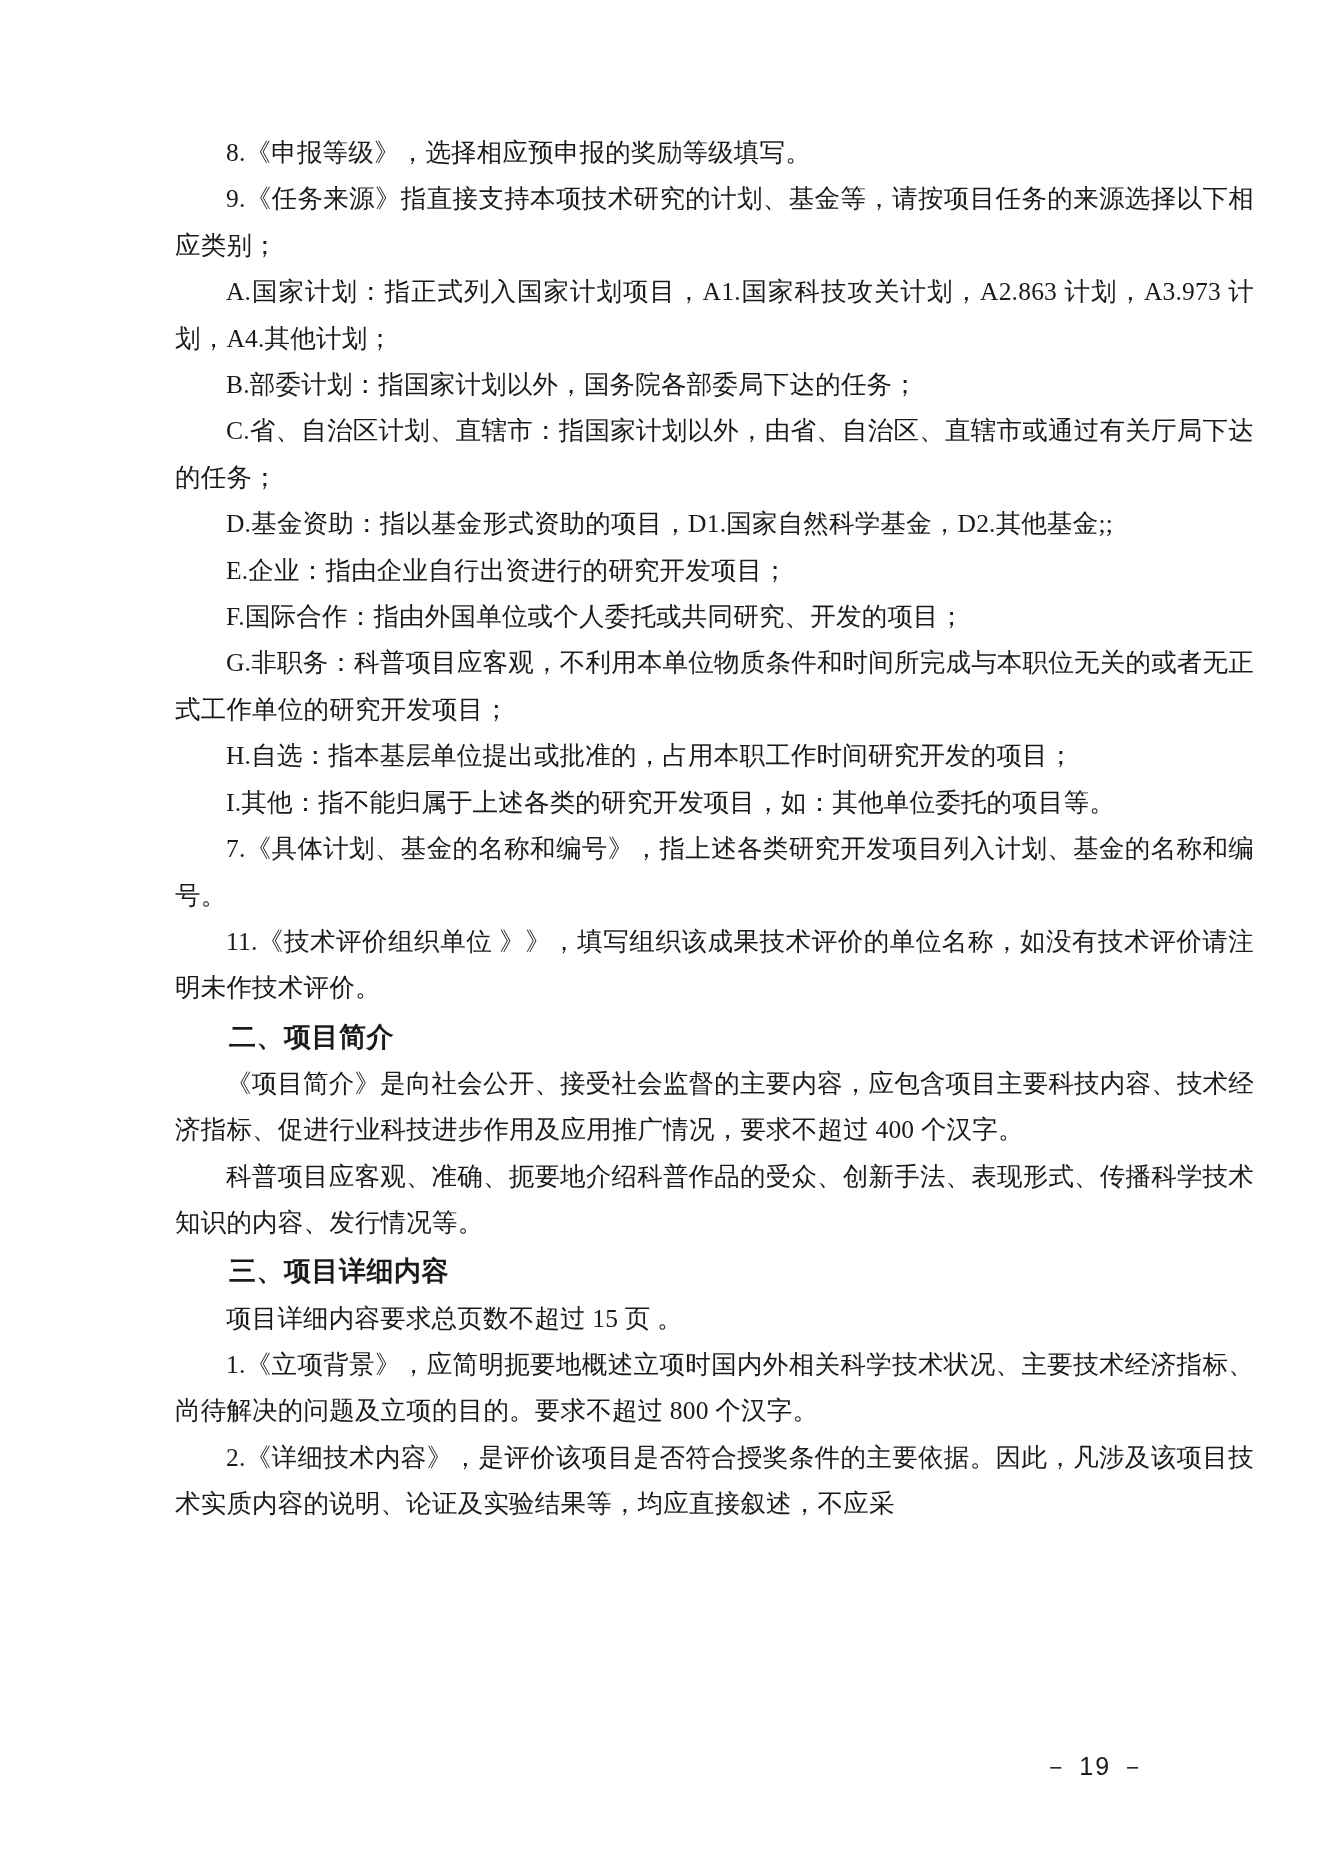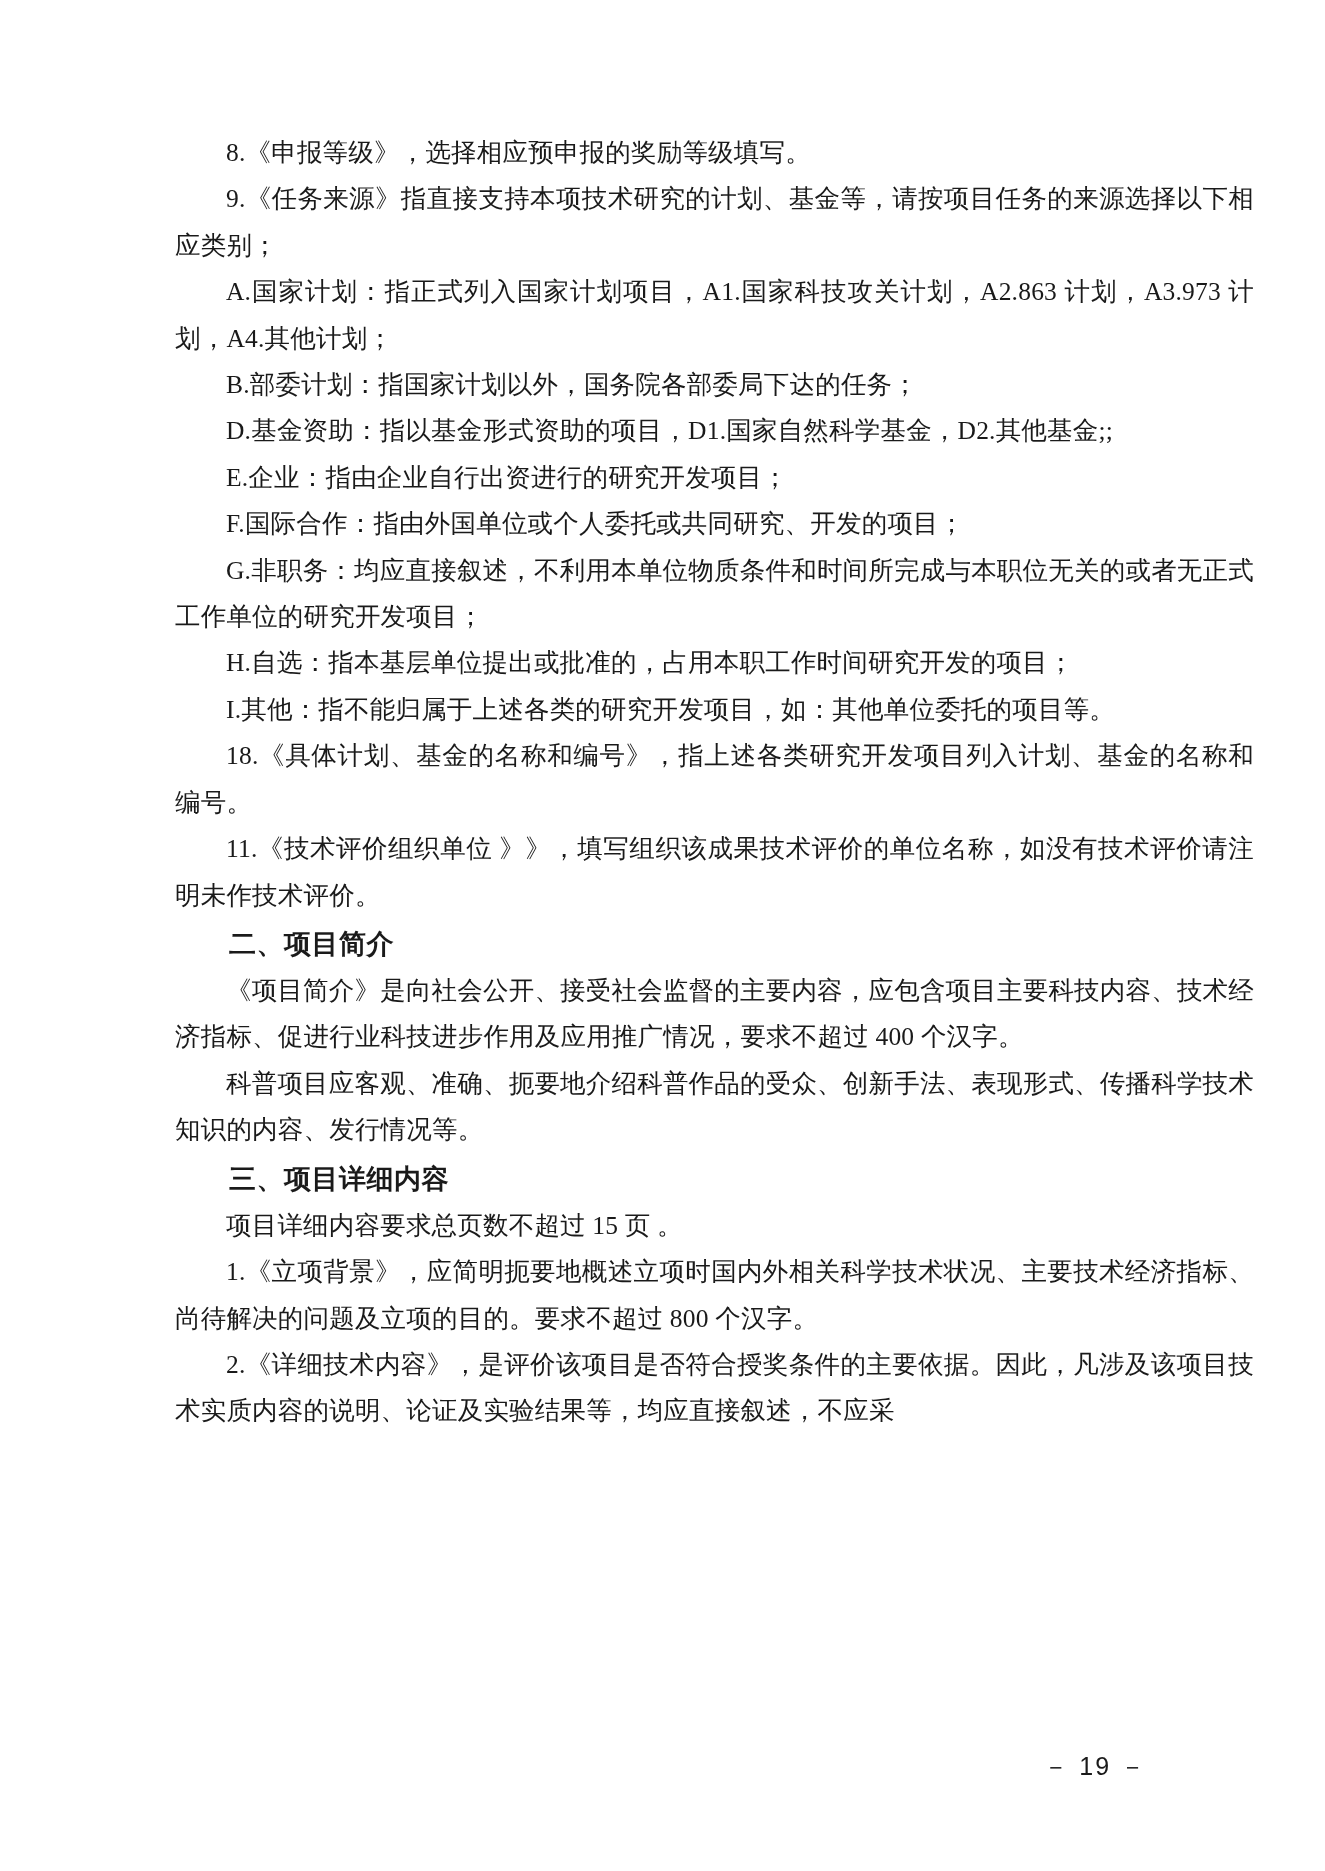--- a/index.html
+++ b/index.html
@@ -56,27 +56,28 @@
 </head>
 <body>
 
 <div class="page">
   <div class="doc-body">
 
     <p>8.《申报等级》，选择相应预申报的奖励等级填写。</p>
     <p>9.《任务来源》指直接支持本项技术研究的计划、基金等，请按项目任务的来源选择以下相应类别；</p>
     <p>A.国家计划：指正式列入国家计划项目，A1.国家科技攻关计划，A2.863 计划，A3.973 计划，A4.其他计划；</p>
     <p>B.部委计划：指国家计划以外，国务院各部委局下达的任务；</p>
+    <p>C.省、自治区计划、直辖市：指国家计划以外，由省、自治区、直辖市或通过有关厅局下达的任务；</p>
     <p>D.基金资助：指以基金形式资助的项目，D1.国家自然科学基金，D2.其他基金;;</p>
     <p>E.企业：指由企业自行出资进行的研究开发项目；</p>
     <p>F.国际合作：指由外国单位或个人委托或共同研究、开发的项目；</p>
-    <p>G.非职务：均应直接叙述，不利用本单位物质条件和时间所完成与本职位无关的或者无正式工作单位的研究开发项目；</p>
+    <p>G.非职务：科普项目应客观，不利用本单位物质条件和时间所完成与本职位无关的或者无正式工作单位的研究开发项目；</p>
     <p>H.自选：指本基层单位提出或批准的，占用本职工作时间研究开发的项目；</p>
     <p>I.其他：指不能归属于上述各类的研究开发项目，如：其他单位委托的项目等。</p>
-    <p>18.《具体计划、基金的名称和编号》，指上述各类研究开发项目列入计划、基金的名称和编号。</p>
+    <p>7.《具体计划、基金的名称和编号》，指上述各类研究开发项目列入计划、基金的名称和编号。</p>
     <p>11.《技术评价组织单位 》》，填写组织该成果技术评价的单位名称，如没有技术评价请注明未作技术评价。</p>
 
     <p class="heading">二、项目简介</p>
     <p>《项目简介》是向社会公开、接受社会监督的主要内容，应包含项目主要科技内容、技术经济指标、促进行业科技进步作用及应用推广情况，要求不超过 400 个汉字。</p>
     <p>科普项目应客观、准确、扼要地介绍科普作品的受众、创新手法、表现形式、传播科学技术知识的内容、发行情况等。</p>
 
     <p class="heading">三、项目详细内容</p>
     <p>项目详细内容要求总页数不超过 15 页 。</p>
     <p>1.《立项背景》，应简明扼要地概述立项时国内外相关科学技术状况、主要技术经济指标、尚待解决的问题及立项的目的。要求不超过 800 个汉字。</p>
     <p>2.《详细技术内容》，是评价该项目是否符合授奖条件的主要依据。因此，凡涉及该项目技术实质内容的说明、论证及实验结果等，均应直接叙述，不应采</p>

